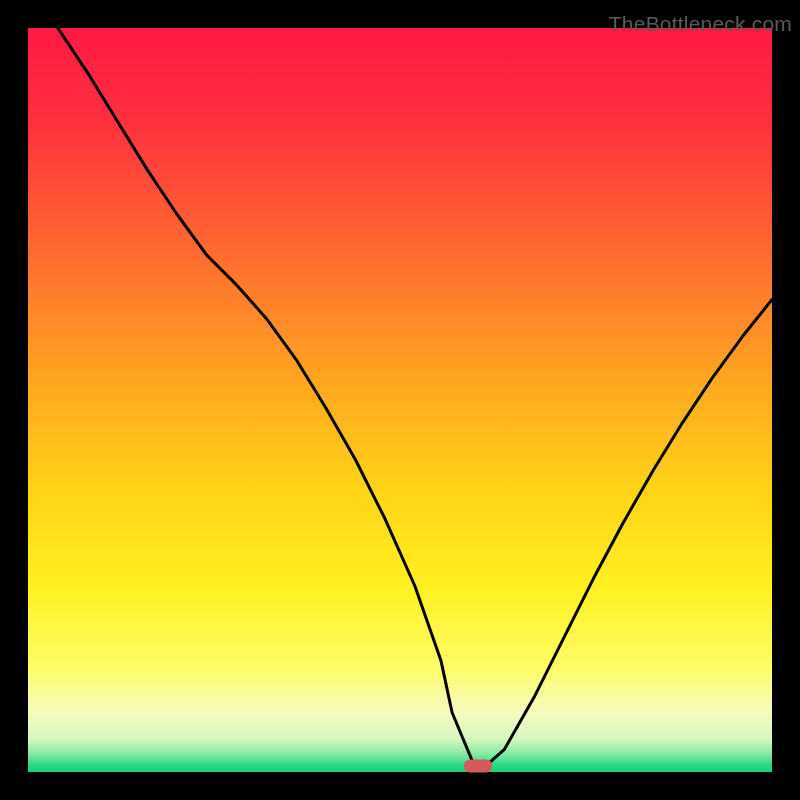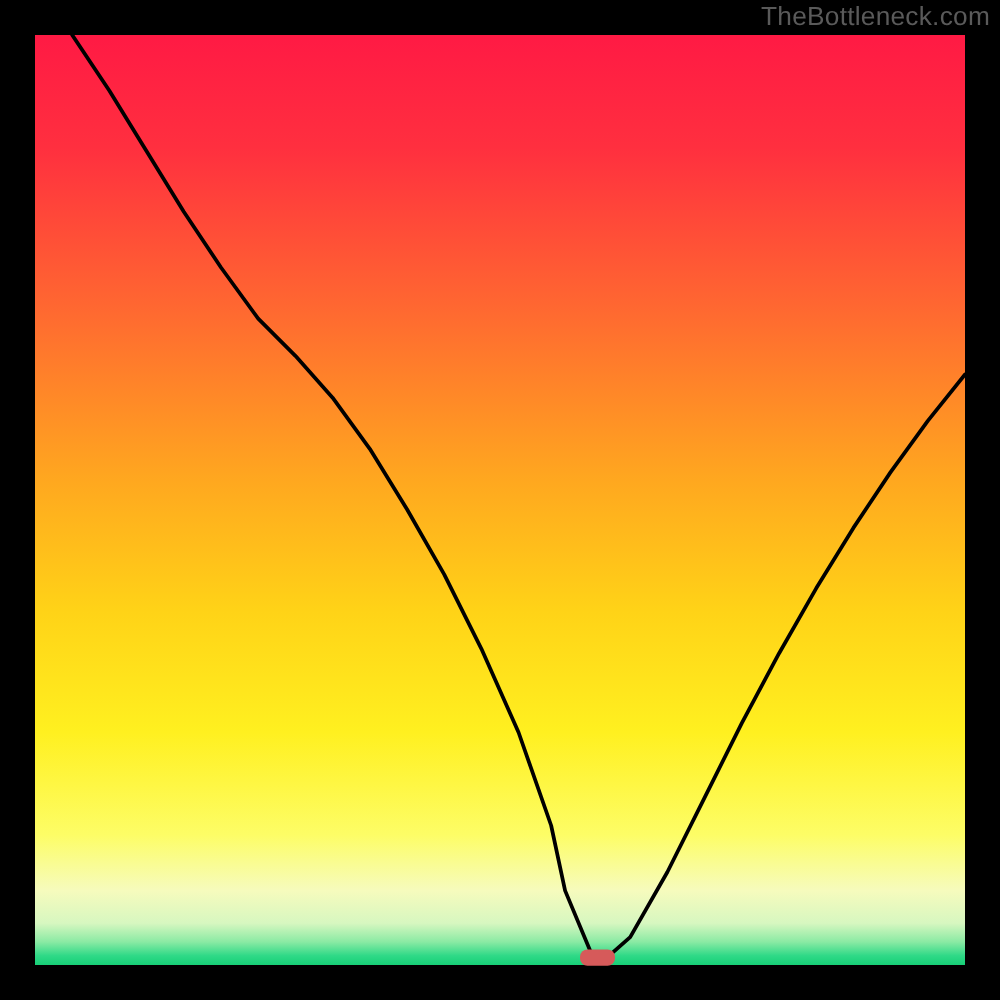--- a/index.html
+++ b/index.html
@@ -12,21 +12,21 @@
     font-family: Arial, Helvetica, sans-serif;
   }
   .frame {
     position: relative;
     width: 800px;
     height: 800px;
     background: #000;
   }
   .watermark {
     position: absolute;
-    top: 2px;
+    top: 12px;
     right: 8px;
     color: #5a5a5a;
     font-size: 21px;
     font-weight: 400;
     letter-spacing: 0.2px;
     z-index: 10;
   }
   .plot-area {
     position: absolute;
     left: 28px;

